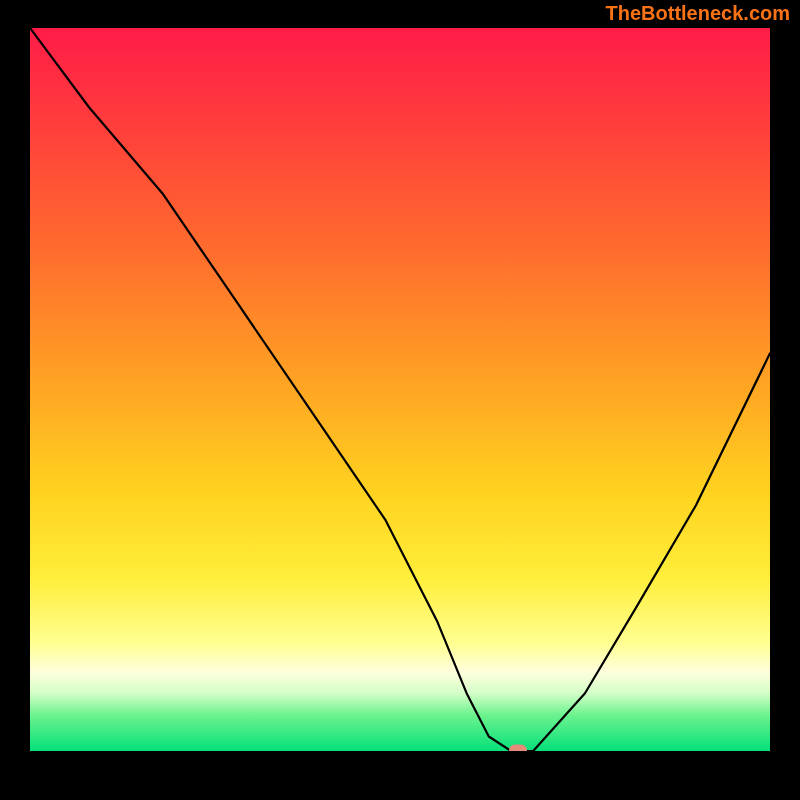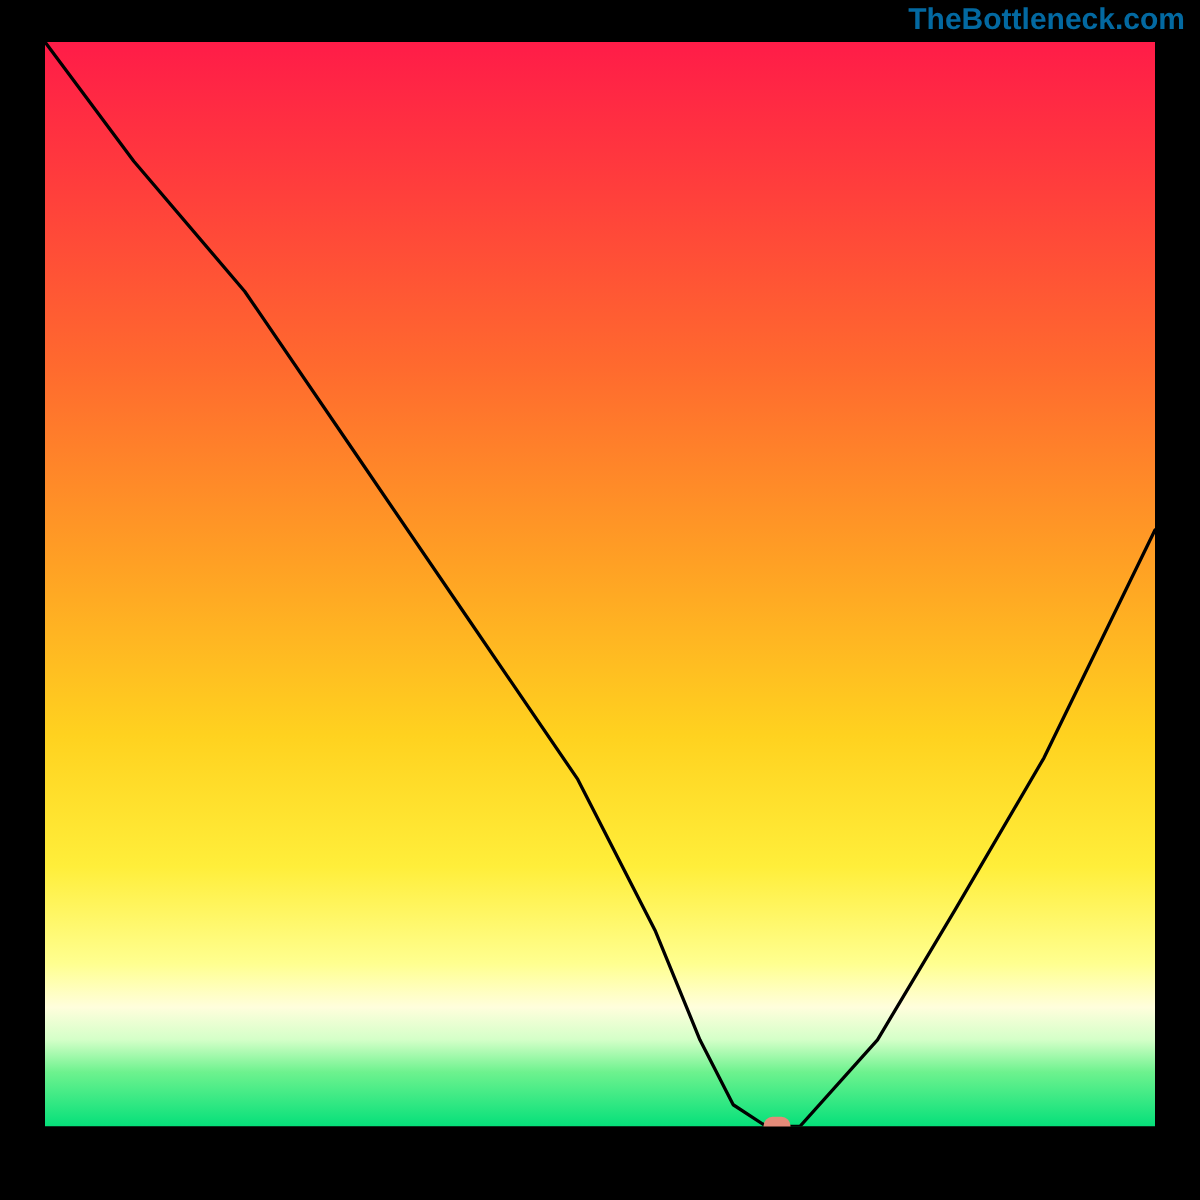--- a/index.html
+++ b/index.html
@@ -8,21 +8,21 @@
     width: 800px;
     height: 800px;
     background: #000;
     font-family: Arial, Helvetica, sans-serif;
     overflow: hidden;
   }
   .watermark {
     position: absolute;
     top: 2px;
     right: 10px;
-    color: #0369a1;
+    color: #f97316;
     font-size: 20px;
     font-weight: 600;
     z-index: 10;
   }
   .chart-wrap {
     position: absolute;
     left: 30px;
     top: 28px;
     width: 740px;
     height: 742px;

